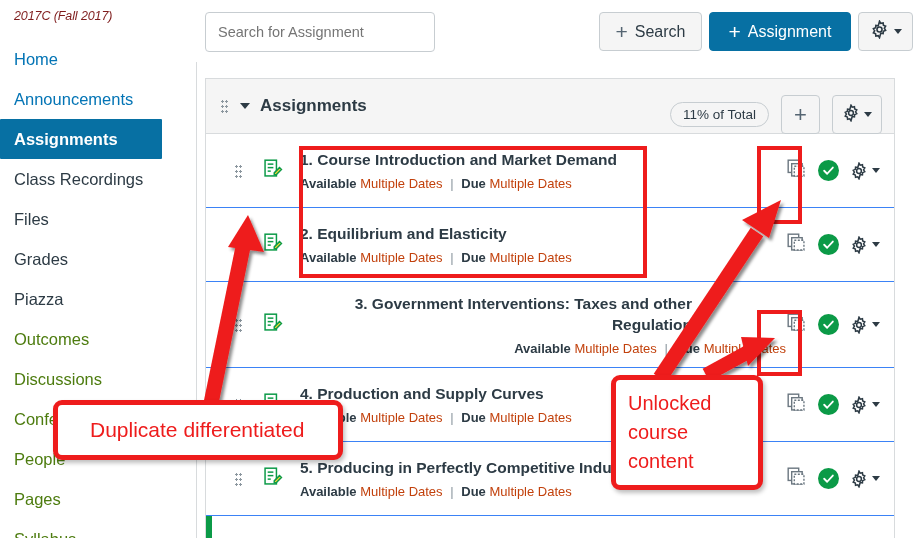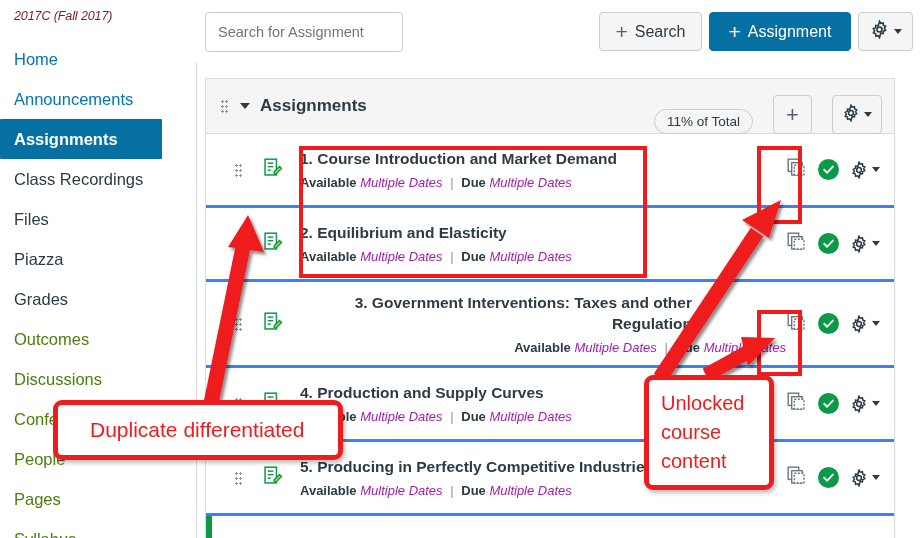--- a/index.html
+++ b/index.html
@@ -38,21 +38,21 @@
     position: absolute; left: 196px; top: 44px; width: 1px; height: 494px;
     background: #d8dbdd;
   }
 
   
   .toolbar {
     position: absolute; left: 196px; top: 0; width: 728px; height: 62px;
     background: #ffffff;
   }
   .search-box {
-    position: absolute; left: 9px; top: 12px; width: 198px; height: 40px;
+    position: absolute; left: 9px; top: 12px; width: 230px; height: 40px;
     border: 1px solid #c7cdd1; border-radius: 4px;
     font-size: 14.5px; color: #8b969e; padding: 0 12px;
     font-family: "Liberation Sans", sans-serif; background: #fff;
     outline: none;
   }
   .btn {
     position: absolute; height: 39px; border: 1px solid #c7cdd1;
     border-radius: 4px; background: #f5f5f5; color: #2d3b45;
     font-size: 16px; display: flex; align-items: center; justify-content: center;
     gap: 7px; cursor: pointer; top: 12px; padding: 0 14px;
@@ -92,22 +92,22 @@
   }
   .group-caret {
     width: 0; height: 0; margin-left: 11px;
     border-left: 5px solid transparent; border-right: 5px solid transparent;
     border-top: 6px solid #2d3b45; cursor: pointer; flex: none;
   }
   .group-title {
     font-size: 17px; font-weight: bold; color: #2d3b45; margin-left: 10px;
   }
   .group-right {
-    position: absolute; right: 12px; top: 0; height: 55px;
-    display: flex; align-items: flex-end; gap: 20px;
+    position: absolute; right: 12px; top: 8px; height: 55px;
+    display: flex; align-items: center; gap: 12px;
   }
   .pct-pill {
     border: 1px solid #c7cdd1; border-radius: 13px; padding: 4px 12px;
     font-size: 13.5px; color: #2d3b45; background: #f5f5f5; white-space: nowrap;
   }
   .sq-btn {
     width: 39px; height: 39px; border: 1px solid #c7cdd1; border-radius: 4px;
     background: #f5f5f5; display: flex; align-items: center; justify-content: center;
     cursor: pointer;
   }
@@ -115,33 +115,33 @@
   .sq-btn .plus { font-size: 22px; font-weight: 300; color: #556572; line-height: 1; }
 
   
   .rows { position: relative; }
   .green-rail {
     position: absolute; left: 0; top: 0; width: 6px; height: 415px;
     background: #0b9a47;
   }
   .row {
     position: relative; display: flex; align-items: center;
-    border-bottom: 3px solid #3b82f6; padding-left: 6px; background: #fff;
+    border-bottom: 1px solid #3b82f6; padding-left: 6px; background: #fff;
   }
   .row-h74 { height: 74px; }
   .row-h86 { height: 86px; text-align: right; }
   .row .drag-dots { margin-left: 22px; }
   .doc-icon { margin-left: 19px; flex: none; }
   .row-text { margin-left: 17px; flex: 1; min-width: 0; }
   .row-title {
     font-size: 15.5px; font-weight: bold; color: #2d3b45; line-height: 21px;
   }
   .row-meta { font-size: 13px; color: #2d3b45; margin-top: 5px; line-height: 17px; }
   .row-meta .lbl { font-weight: bold; }
-  .row-meta .lnk { color: #a21caf; font-style: italic; }
+  .row-meta .lnk { color: #c2410c; }
   .row-meta .sep { color: #8b969e; margin: 0 4px; }
   .row-actions {
     display: flex; align-items: center; gap: 11px; margin-right: 14px; flex: none;
   }
   .check {
     width: 21px; height: 21px; border-radius: 50%; background: #0b9a47;
     display: flex; align-items: center; justify-content: center; flex: none;
   }
   .row-gear { display: flex; align-items: center; gap: 4px; cursor: pointer; }
 
@@ -164,22 +164,22 @@
 <div id="root">
 
   <div class="course-nav">
     <div class="course-crumb">2017C (Fall 2017)</div>
     <div class="nav-list">
       <div class="nav-item">Home</div>
       <div class="nav-item">Announcements</div>
       <div class="nav-item active">Assignments</div>
       <div class="nav-item dark">Class Recordings</div>
       <div class="nav-item dark">Files</div>
+      <div class="nav-item dark">Grades</div>
       <div class="nav-item dark">Piazza</div>
-      <div class="nav-item dark">Grades</div>
       <div class="nav-item muted">Outcomes</div>
       <div class="nav-item muted">Discussions</div>
       <div class="nav-item muted">Conferences</div>
       <div class="nav-item muted">People</div>
       <div class="nav-item muted">Pages</div>
       <div class="nav-item muted">Syllabus</div>
     </div>
   </div>
   <div class="nav-divider"></div>
 
@@ -484,20 +484,20 @@
       <g filter="url(#shd)">
         <path d="M706,375 L748,352" stroke="#ee1c1c" stroke-width="14" stroke-linecap="butt" fill="none"></path>
         <polygon points="775,338 748,366 741,337" fill="#ee1c1c"></polygon>
       </g>
     </svg>
 
     <div class="callout" style="left:53px;top:400px;width:290px;">
       <div>Duplicate differentiated</div>
     </div>
 
-    <div class="callout small" style="left:644px;top:375px;width:130px;">
+    <div class="callout small" style="left:611px;top:375px;width:152px;">
       <div>Unlocked</div>
       <div>course</div>
       <div>content</div>
     </div>
   </div>
 
 </div>
 
 </body></html>

